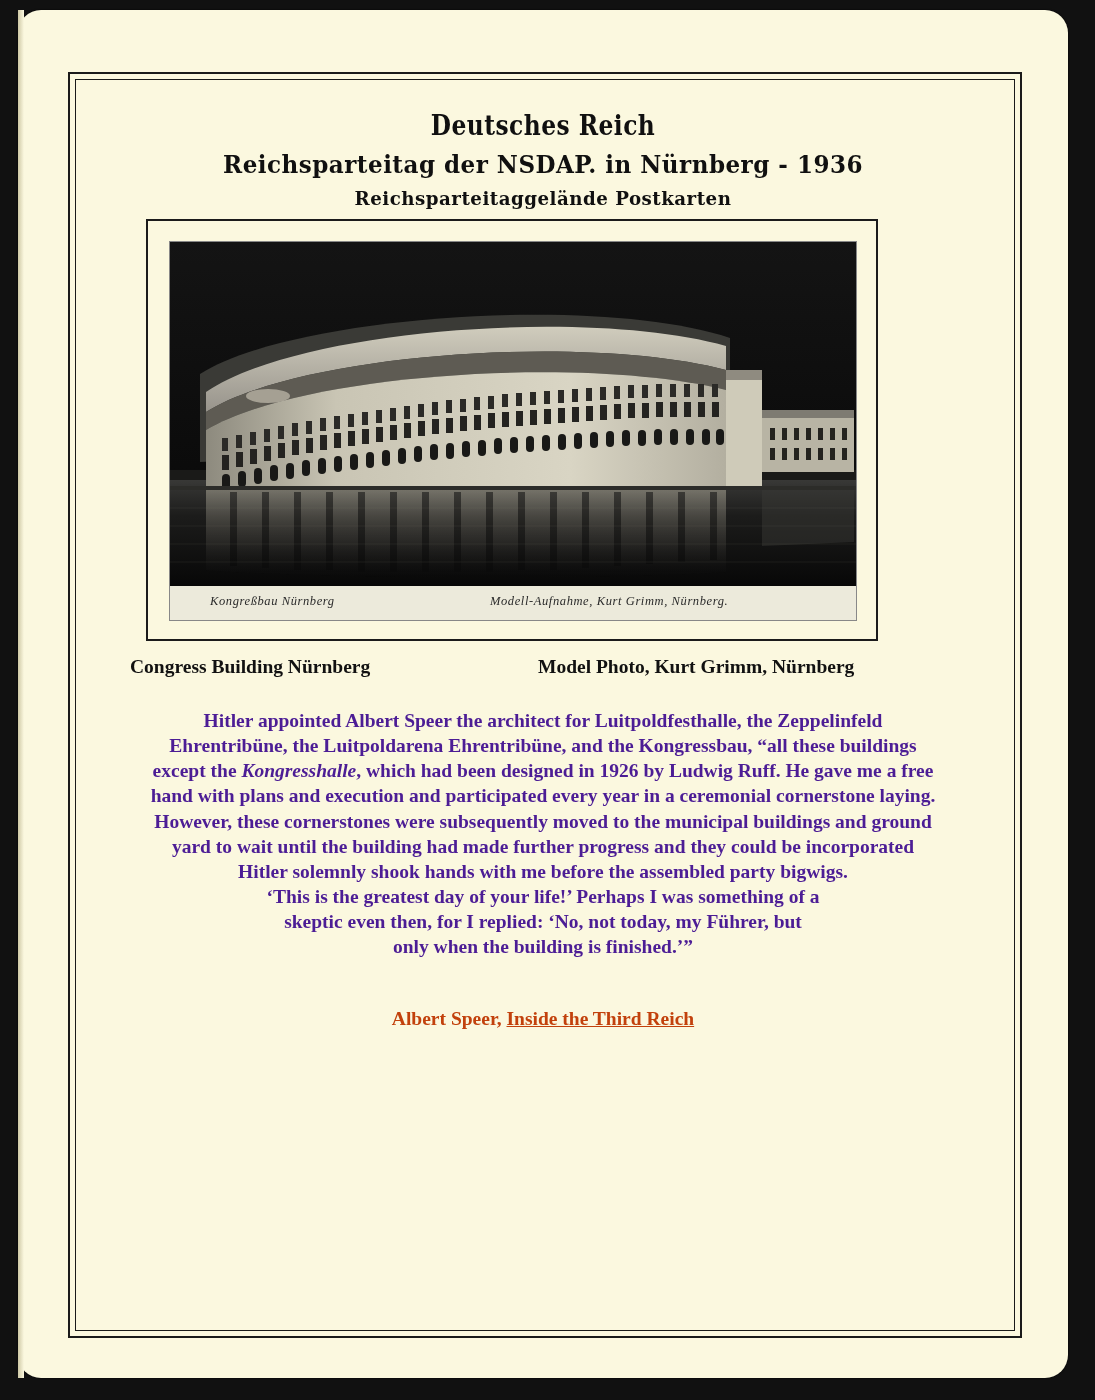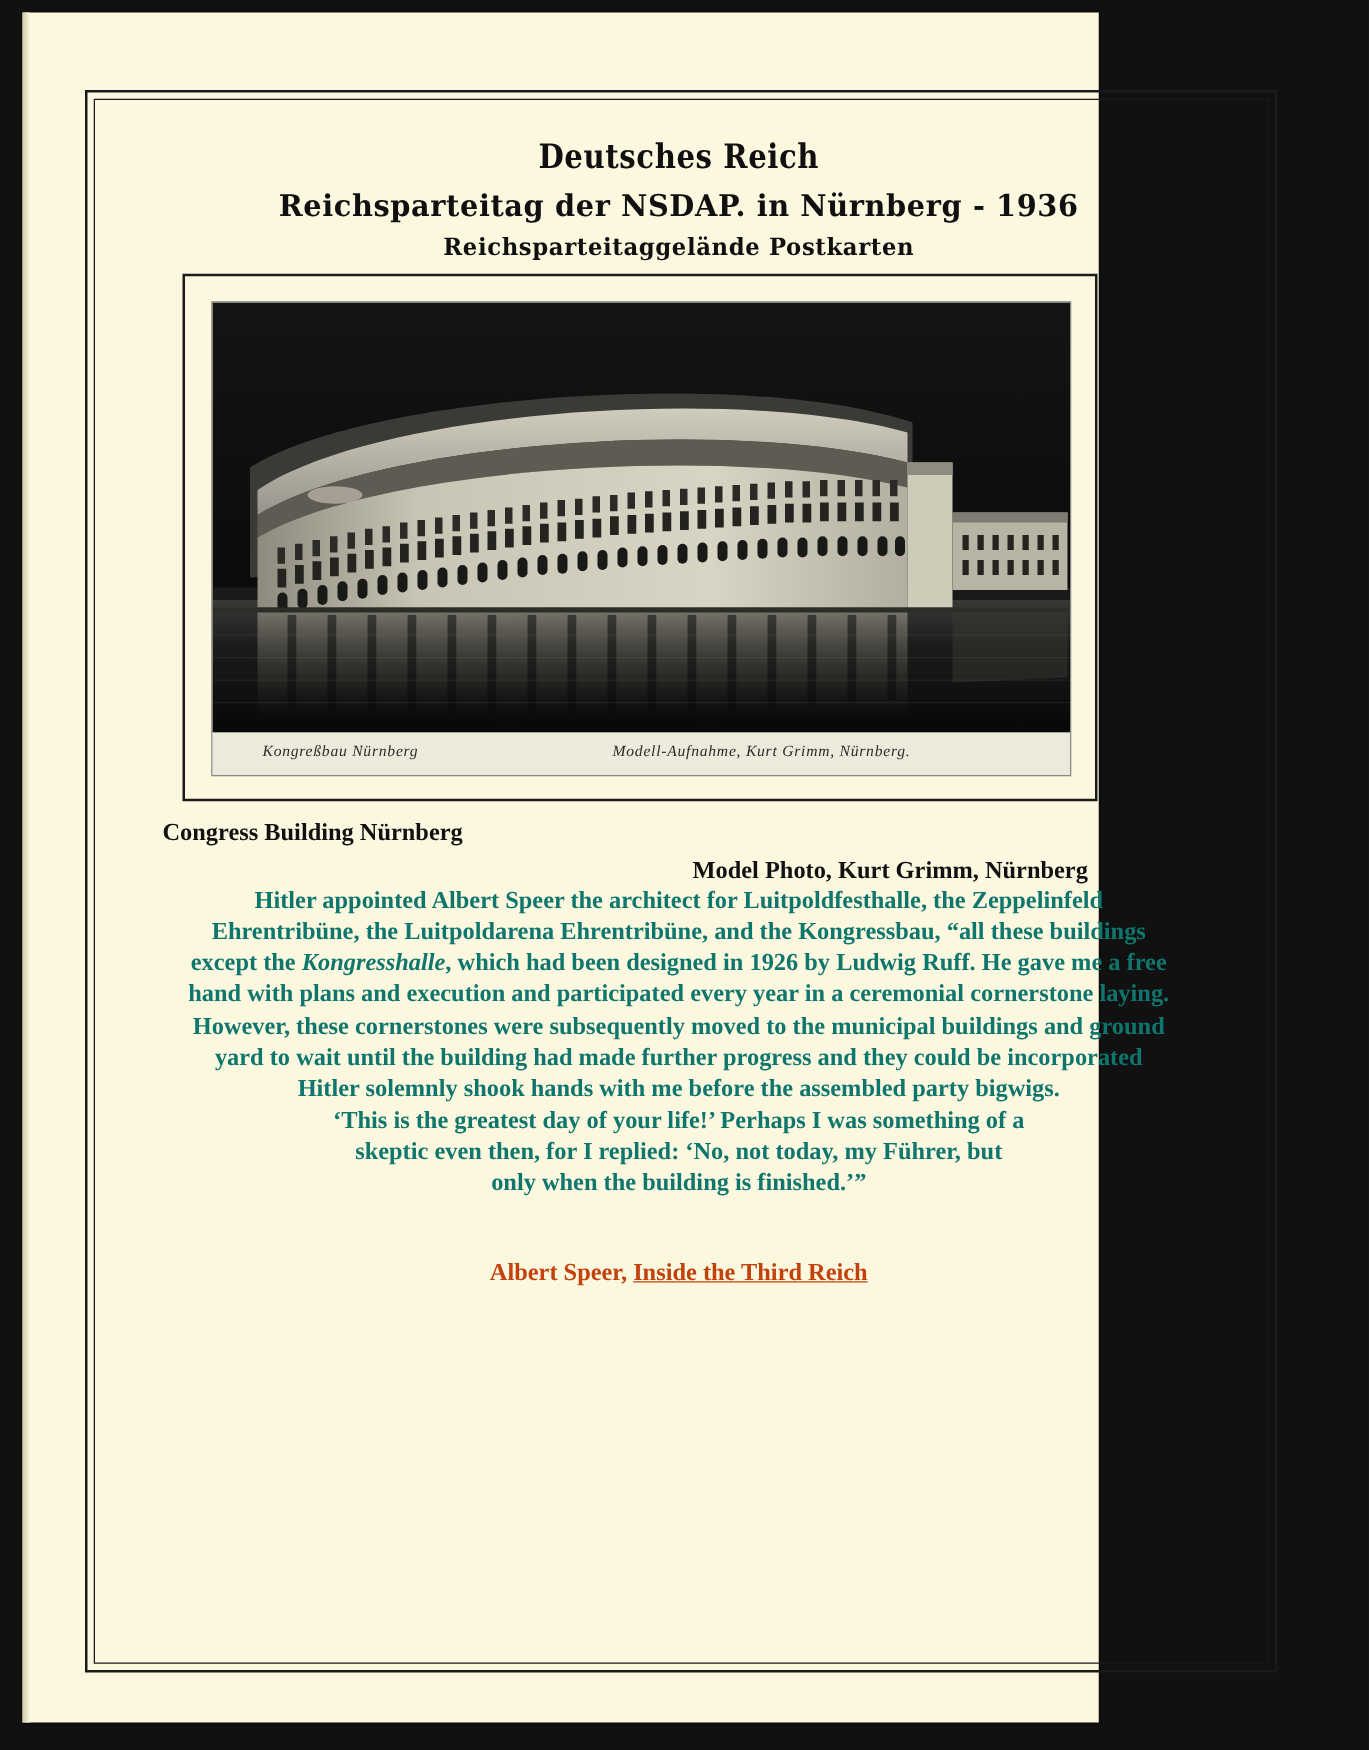--- a/index.html
+++ b/index.html
@@ -18,24 +18,25 @@
   .scan-bg {
     position: absolute;
     inset: 0;
     background: #111111;
   }
   
   .page {
     position: absolute;
     left: 18px;
     top: 10px;
-    width: 861px;
+    width: 1050px;
     height: 1368px;
     background: #fbf8df;
     box-shadow: 0 0 2px #000;
+    border-radius: 23px;
   }
   .page-edge-left {
     position: absolute;
     left: 0; top: 0; bottom: 0;
     width: 6px;
     background: linear-gradient(to right, #cfc9a6, #fbf8df);
   }
   
   .border-outer {
     position: absolute;
@@ -153,35 +154,34 @@
     font-size: 19.5px;
     color: #111;
   }
   .translation .t-left {
     position: absolute;
     left: 56px;
     top: 0;
   }
   .translation .t-right {
     position: absolute;
-    left: 480px;
+    left: 464px;
     top: 0;
-    margin-top: 30px;
   }
   
   .quote {
     position: absolute;
     left: 24px;
     top: 630px;
     width: 890px;
     text-align: center;
     font-size: 19.5px;
     font-weight: bold;
     line-height: 1.29;
-    color: #0f766e;
+    color: #4c1d95;
   }
   .quote p { margin: 0; }
   .attribution {
     position: absolute;
     left: 24px;
     top: 930px;
     width: 890px;
     text-align: center;
     font-size: 19.5px;
     font-weight: bold;

